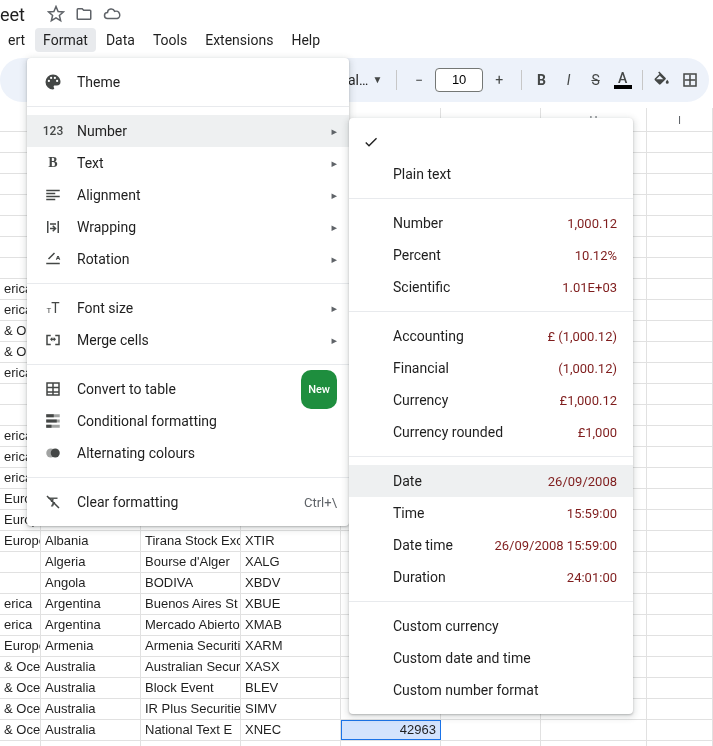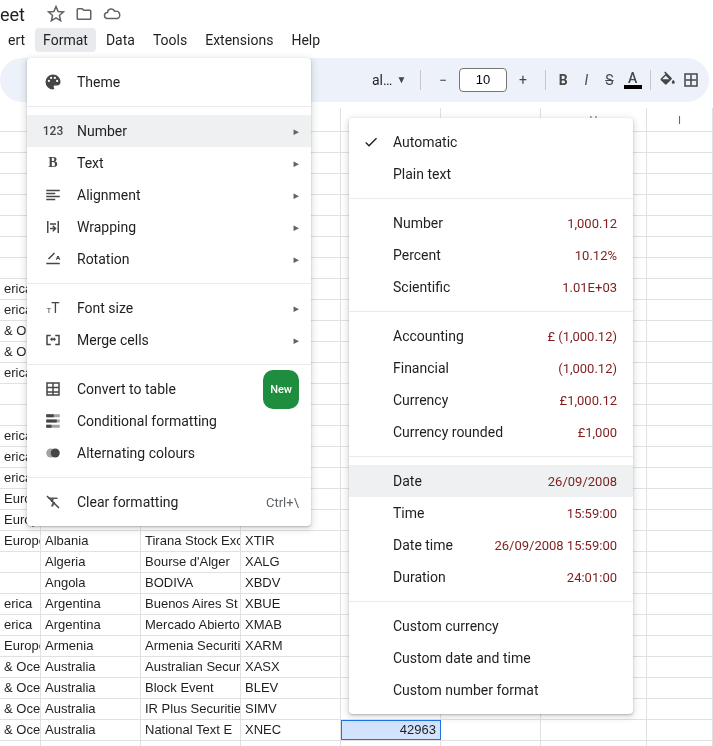--- a/index.html
+++ b/index.html
@@ -109,21 +109,21 @@
 .c5 { width: 100px; }
 .c6 { width: 100px; }
 .c7 { width: 106px; }
 .c8 { flex: 1; }
 
 
 .menu {
   position: absolute;
   top: 58px;
   left: 27px;
-  width: 284px;
+  width: 322px;
   background: #fff;
   border-radius: 4px;
   box-shadow: 0 2px 6px 2px rgba(60,64,67,.15), 0 1px 2px rgba(60,64,67,.3);
   padding: 8px 0;
   z-index: 10;
 }
 .menu-item {
   display: flex;
   align-items: center;
   height: 32px;
@@ -200,21 +200,21 @@
   <span class="menubar-item">ert</span>
   <span class="menubar-item active">Format</span>
   <span class="menubar-item">Data</span>
   <span class="menubar-item">Tools</span>
   <span class="menubar-item">Extensions</span>
   <span class="menubar-item">Help</span>
 </div>
 
 <div class="toolbar">
   <div class="spacer"></div>
-  <span style="display:flex;align-items:center;gap:4px;padding:0 6px;margin-left:24px;">
+  <span style="display:flex;align-items:center;gap:4px;padding:0 6px;">
     <span>al…</span>
     <span class="dropdown-caret">▼</span>
   </span>
   <div class="divider"></div>
   <div class="fontsize-box">
     <span class="tbtn">−</span>
     <input class="fontsize-input" value="10" style="">
     <span class="tbtn">+</span>
   </div>
   <div class="divider"></div>
@@ -672,21 +672,20 @@
     </div>
   </div>
 
 <div class="submenu" id="number-submenu">
     <div class="sub-item">
       <span class="check">
         <svg width="16" height="16" viewBox="0 0 24 24">
           <path fill="#1f1f1f" d="M9 16.2 4.8 12l-1.4 1.4L9 19 21 7l-1.4-1.4z"></path>
         </svg>
       </span>
-      <span class="sl">Automatic</span>
     </div>
     <div class="sub-item">
       <span class="check"></span>
       <span class="sl">Plain text</span>
     </div>
     <div class="sub-sep"></div>
     <div class="sub-item">
       <span class="check"></span>
       <span class="sl">Number</span>
       <span class="ex">1,000.12</span>

